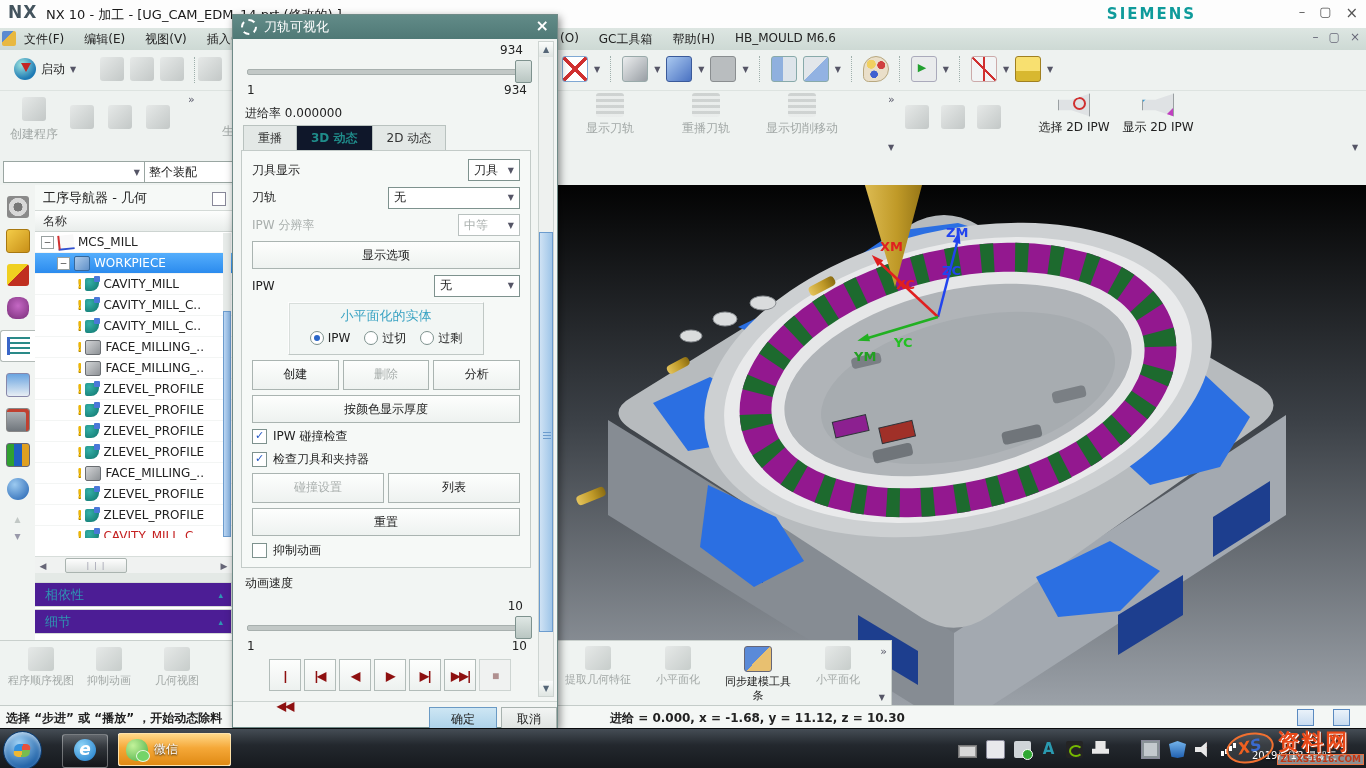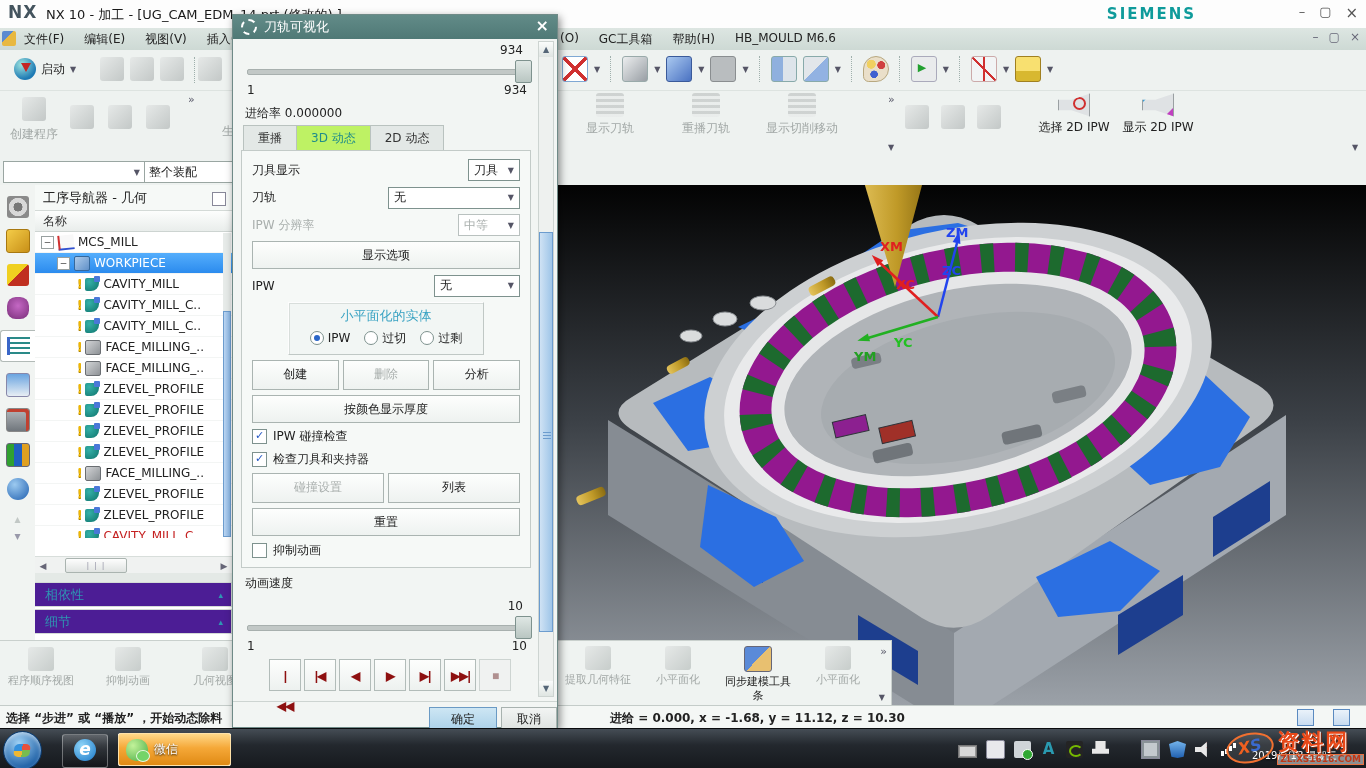--- a/index.html
+++ b/index.html
@@ -102,21 +102,21 @@
   #hscroll{position:absolute;left:0;top:371px;width:100%;height:17px;background:#f0f2f1;border-top:1px solid #d8dedb;display:flex;align-items:center}
   .harrow{width:16px;text-align:center;color:#667;font-size:9px}
   .hthumb{width:60px;height:13px;background:linear-gradient(180deg,#fdfdfd,#dfe3e1);border:1px solid #aab4b0;border-radius:2px;margin-left:14px;display:flex;align-items:center;justify-content:center;color:#99a;font-size:8px;letter-spacing:1px}
   #splitter{position:absolute;left:0;top:388px;width:100%;height:9px;background:#e4e9e6}
   .secbar{position:absolute;left:0;width:100%;height:25px;background:#4c1d95;border:1px solid #d4dad7;border-left:none;box-sizing:border-box;line-height:24px;padding-left:10px;color:#2e96b2;font-size:13px}
   .sectri{position:absolute;right:8px;color:#2e96b2;font-size:9px}
   
   #viewport{position:absolute;left:558px;top:185px;width:808px;height:520px;background:#000}
   
   #btoolL{position:absolute;left:0;top:640px;width:232px;height:65px;background:#eff3f1;border-top:1px solid #c9d0cd}
-  #btoolL .btset{position:absolute;top:6px;display:flex;gap:21px;left:8px}
+  #btoolL .btset{position:absolute;top:6px;display:flex;gap:2px;left:8px}
   .btbtn{width:66px;text-align:center}
   .btic{width:26px;height:24px;display:inline-block;background:linear-gradient(135deg,#e4e7e6,#c0c6c4);border-radius:3px;opacity:.85}
   .btlab{font-size:11px;color:#a2a8a6;line-height:1.25;display:block}
   .btbtn.en .btic{background:linear-gradient(135deg,#5a8ad8 50%,#e8c070 50%);border:1px solid #667;opacity:1}
   .btbtn.en .btlab{color:#1a1a1a}
   #btoolR{position:absolute;left:555px;top:640px;width:335px;height:65px;background:#eff3f1;border:1px solid #c9d0cd;border-bottom:none}
   #btoolR .btset{position:absolute;top:5px;left:6px;display:flex;gap:8px}
   #btoolR .chev{position:absolute;right:4px;top:4px}
   #btoolR .dd{position:absolute;right:6px;bottom:4px}
   
@@ -132,21 +132,21 @@
   .dval{position:absolute;right:34px;top:28px}
   .dsl{position:absolute;left:14px;width:285px;height:22px}
   .dtrack{position:absolute;left:0;right:0;top:9px;height:4px;background:#c2c8c6;border:1px solid #a8b0ae;border-radius:2px}
   .dhandle{position:absolute;right:0;top:0;width:15px;height:21px;background:linear-gradient(180deg,#dfe7e4,#b9c6c2);border:1px solid #7e928e;border-radius:2px}
   .dmin{position:absolute;left: 14px}
   .dmax{position:absolute;right:30px}
   .dfeed{position:absolute;left:12px;top:90px}
   .dtabs{position:absolute;left:10px;top:110px;display:flex}
   .dtab{height:25px;line-height:25px;padding:0 14px;background:#e3e8e6;border:1px solid #b9c2bf;border-right:none;color:#333}
   .dtab:last-child{border-right:1px solid #b9c2bf}
-  .dtab.on{background:#bef264;color:#1f8c8a;border-bottom:2px solid #ef4444;font-weight:400}
+  .dtab.on{background:#0f172a;color:#1f8c8a;border-bottom:2px solid #ef4444;font-weight:700}
   .dpanel{position:absolute;left:8px;top:135px;width:290px;height:418px;border:1px solid #c3cbc8;background:#f6f9f7;box-sizing:border-box;padding:8px 10px;display:flex;flex-direction:column;gap:5px}
   .frow{display:flex;align-items:center;justify-content:space-between;height:24px}
   .flab{white-space:nowrap}
   .combo{height:22px;background:#fff;border:1px solid #7e928e;display:inline-flex;align-items:center;justify-content:space-between;padding:0 5px;box-sizing:border-box}
   .combo .dd{margin-left:6px}
   .w50{width:52px}.w130{width:132px}.w60{width:62px}.w85{width:86px}
   .dis{color:#a9afad}
   .combo.disb{border-color:#b9c1bf;color:#a9afad}
   .bigbtn{height:27px;background:linear-gradient(180deg,#fdfefd,#eef2f0);border:1px solid #aab4b1;text-align:center;line-height:26px}
   .facet{margin:0 36px;background:#f2f6f4;border:1px solid;border-color:#fdfdfd #c0c8c5 #c0c8c5 #fdfdfd;box-shadow:1px 1px 0 #d8dedb inset;padding:4px 0 7px 0;text-align:center}

